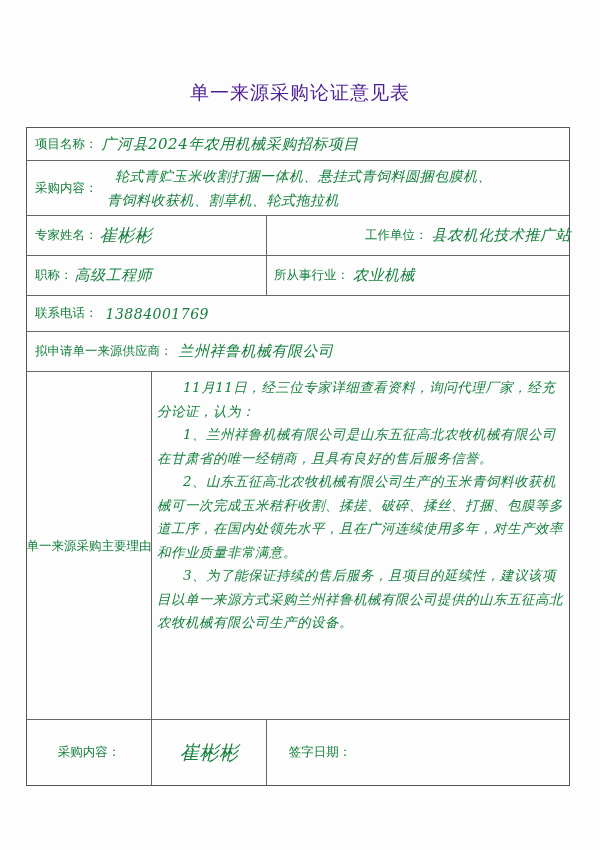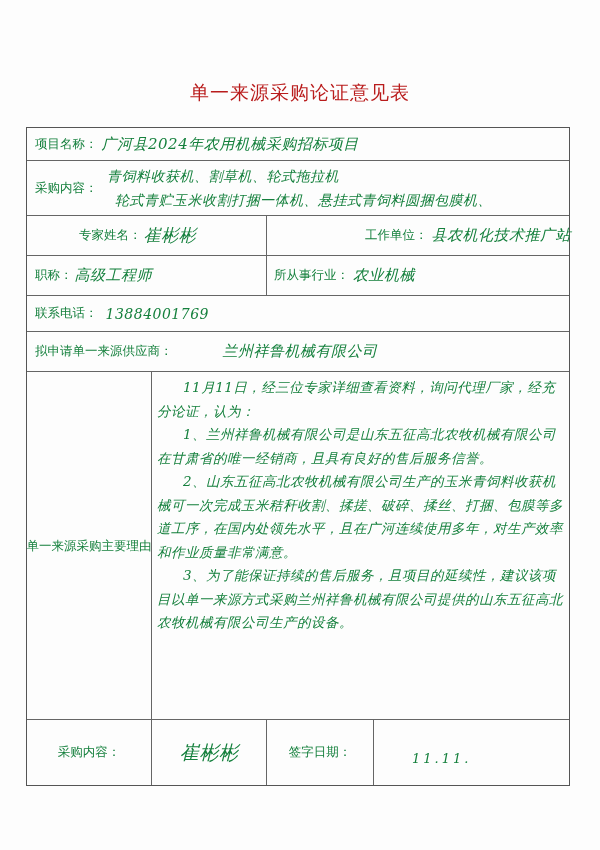--- a/index.html
+++ b/index.html
@@ -2,21 +2,21 @@
 <html><head>
 <meta charset="utf-8">
 <style>
   html, body { margin: 0; padding: 0; }
   body {
     width: 600px; height: 850px; background: #fdfdfd; position: relative; overflow: hidden;
     font-family: "DejaVu Sans", "Liberation Sans", sans-serif; color: #333;
   }
   .title {
     position: absolute; top: 80px; left: 0; width: 600px; text-align: center;
-    font-family: "DejaVu Serif", "Liberation Serif", serif; font-size: 19px; color: #b91c1c; letter-spacing: 1px;
+    font-family: "DejaVu Serif", "Liberation Serif", serif; font-size: 19px; color: #4c1d95; letter-spacing: 1px;
   }
   .table {
     position: absolute; left: 26px; top: 127px; width: 544px; height: 659px;
     border: 1.2px solid #555; box-sizing: border-box;
   }
   .row { position: absolute; left: 0; width: 100%; border-bottom: 1px solid #666; box-sizing: border-box; }
   .cell { position: absolute; top: 0; height: 100%; box-sizing: border-box; }
   .label { font-size: 12.5px; color: #15803d; white-space: nowrap; }
   .hand {
     font-family: "DejaVu Serif", "Liberation Serif", serif; font-style: italic;
@@ -37,27 +37,27 @@
       <span class="label">项目名称：</span>
       <span class="hand" style="margin-left:4px;">广河县2024年农用机械采购招标项目</span>
     </div>
   </div>
 
   <div class="row" style="top:33px; height:55px;">
     <div class="cell" style="left:8px; width:80px; display:flex; align-items:center;">
       <span class="label">采购内容：</span>
     </div>
     <div class="cell" style="left:62px; width:480px; padding-top:3px;">
+      <div class="hand" style="font-size:14px; line-height:24px; padding-left:26px;">轮式青贮玉米收割打捆一体机、悬挂式青饲料圆捆包膜机、</div>
       <div class="hand" style="font-size:14px; line-height:24px; padding-left:18px;">青饲料收获机、割草机、轮式拖拉机</div>
-      <div class="hand" style="font-size:14px; line-height:24px; padding-left:26px;">轮式青贮玉米收割打捆一体机、悬挂式青饲料圆捆包膜机、</div>
     </div>
   </div>
 
   <div class="row" style="top:88px; height:40px;">
-    <div class="cell" style="left:8px; width:230px; display:flex; align-items:center;margin-left:44px;">
+    <div class="cell" style="left:8px; width:230px; display:flex; align-items:center;">
       <span class="label">专家姓名：</span>
       <span class="hand" style="font-size:17px; margin-left:2px;">崔彬彬</span>
     </div>
     <div class="cell vline" style="left:239px; width:305px; padding-left:7px; display:flex; align-items:center;justify-content:flex-end;">
       <span class="label">工作单位：</span>
       <span class="hand" style="margin-left:4px;">县农机化技术推广站</span>
     </div>
   </div>
 
   <div class="row" style="top:128px; height:40px;">
@@ -72,21 +72,21 @@
   </div>
 
   <div class="row" style="top:168px; height:36px;">
     <div class="cell" style="left:8px; width:530px; display:flex; align-items:center;">
       <span class="label">联系电话：</span>
       <span class="hand" style="margin-left:8px; font-size:14px;">13884001769</span>
     </div>
   </div>
 
   <div class="row" style="top:204px; height:40px;">
-    <div class="cell" style="left:8px; width:530px; display:flex; align-items:center;gap:44px;">
+    <div class="cell" style="left:8px; width:530px; display:flex; align-items:center;">
       <span class="label">拟申请单一来源供应商：</span>
       <span class="hand" style="margin-left:6px;">兰州祥鲁机械有限公司</span>
     </div>
   </div>
 
   <div class="row" style="top:244px; height:348px;">
     <div class="cell" style="left:0; width:124px; display:flex; flex-direction:row; align-items:center; justify-content:center;">
       <span class="label" style="line-height:19px;">单一来源采购</span>
       <span class="label" style="line-height:19px;">主要理由</span>
     </div>
@@ -101,18 +101,15 @@
   <div class="row" style="top:592px; height:65px; border-bottom:none;">
     <div class="cell" style="left:0; width:124px; display:flex; align-items:center; justify-content:center;">
       <span class="label">采购内容：</span>
     </div>
     <div class="cell vline" style="left:124px; width:115px; display:flex; align-items:center; justify-content:center;">
       <span class="hand" style="font-size:19px;">崔彬彬</span>
     </div>
     <div class="cell vline" style="left:239px; width:107px; display:flex; align-items:center; justify-content:center;">
       <span class="label">签字日期：</span>
     </div>
-    <div class="cell vline" style="left:346px; width:198px; display:flex; align-items:center; padding-left:38px; padding-top:12px;">
-      <span class="hand" style="font-size:13px; letter-spacing:3px;">11.11.</span>
-    </div>
   </div>
 
 </div>
 
 </body></html>

